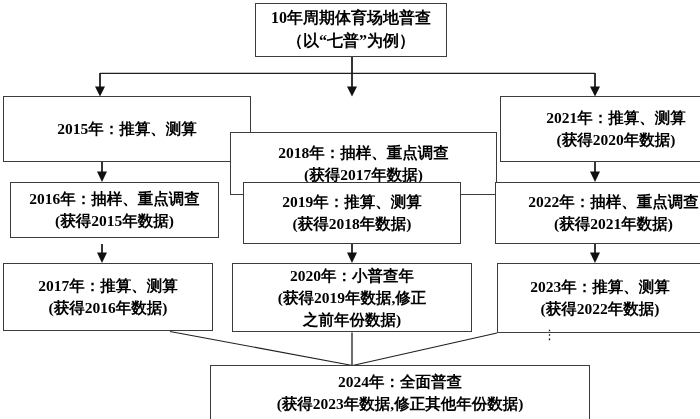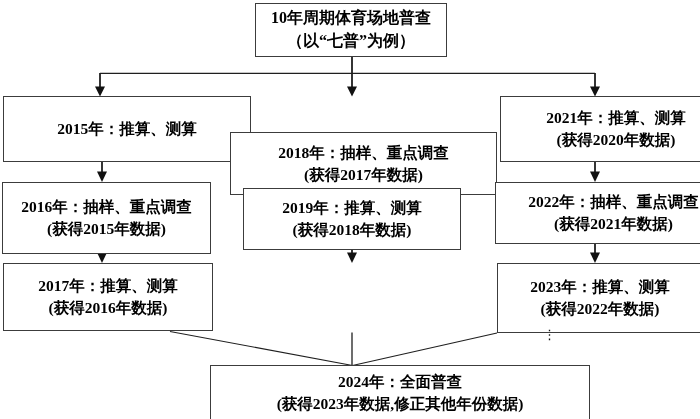--- a/index.html
+++ b/index.html
@@ -79,36 +79,41 @@
   </svg>
 
   <div class="box title-box" style="left:255px; top:3px; width:192px; height:54px;">
     <div>10年周期体育场地普查</div>
     <div>（以“七普”为例）</div>
   </div>
 
   <div class="box" style="left:3px; top:96px; width:248px; height:66px;">
     <div>2015年：推算、测算</div>
   </div>
-  <div class="box" style="left:2px; top:182px; width:209px; height:72px;">
+  <div class="box" style="left:10px; top:182px; width:209px; height:56px;">
     <div>2016年：抽样、重点调查</div>
     <div>(获得2015年数据)</div>
   </div>
   <div class="box" style="left:3px; top:263px; width:210px; height:68px;">
     <div>2017年：推算、测算</div>
     <div>(获得2016年数据)</div>
   </div>
 
   <div class="box" style="left:230px; top:96px; width:267px; height:63px;margin-top:36px;">
     <div>2018年：抽样、重点调查</div>
     <div>(获得2017年数据)</div>
   </div>
-  <div class="box" style="left:243px; top:182px; width:218px; height:62px;margin-top:6px;">
+  <div class="box" style="left:243px; top:182px; width:218px; height:62px;">
     <div>2019年：推算、测算</div>
     <div>(获得2018年数据)</div>
+  </div>
+  <div class="box" style="left:232px; top:263px; width:240px; height:69px;">
+    <div>2020年：小普查年</div>
+    <div>(获得2019年数据,修正</div>
+    <div>之前年份数据)</div>
   </div>
 
   <div class="box" style="left:500px; top:96px; width:232px; height:66px;">
     <div>2021年：推算、测算</div>
     <div>(获得2020年数据)</div>
   </div>
   <div class="box" style="left:495px; top:182px; width:237px; height:62px;">
     <div>2022年：抽样、重点调查</div>
     <div>(获得2021年数据)</div>
   </div>

